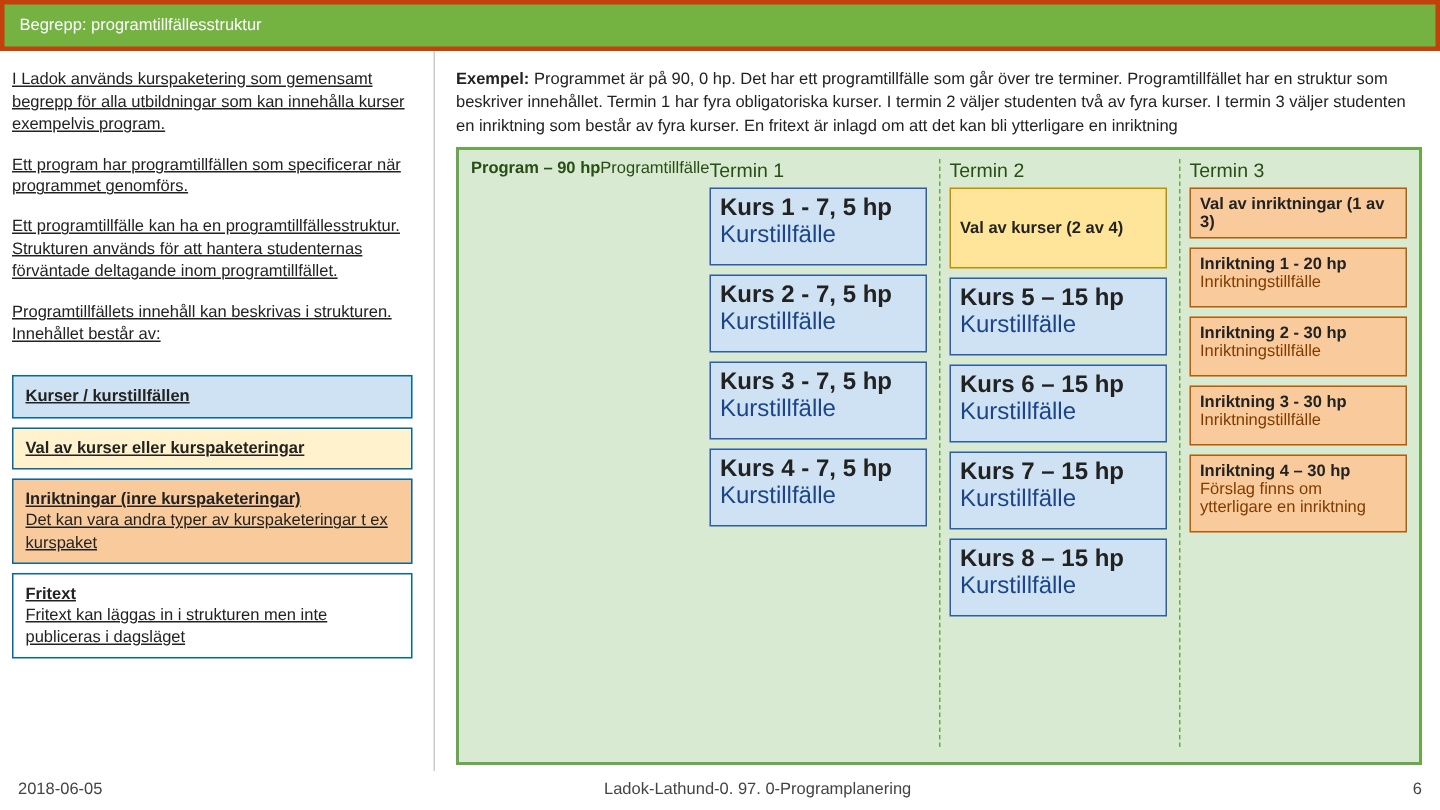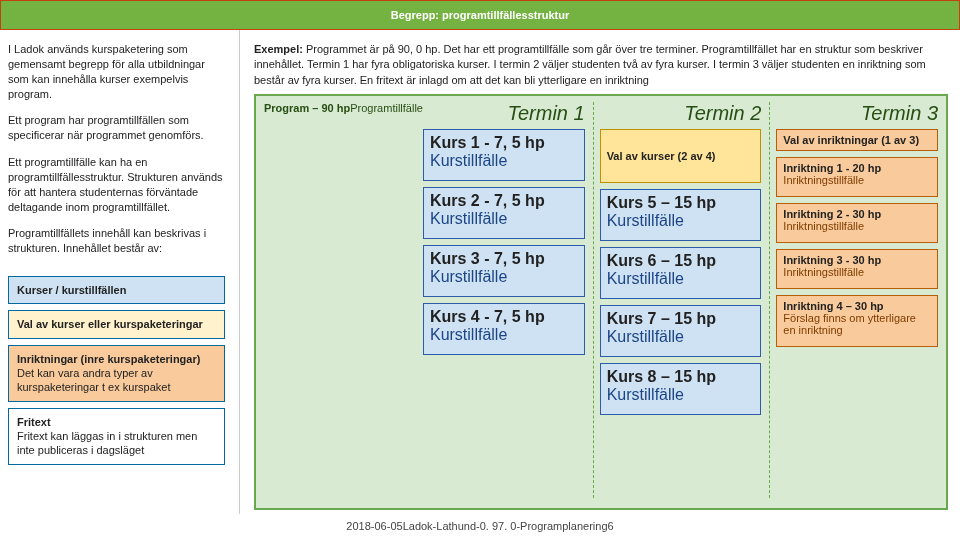--- a/index.html
+++ b/index.html
@@ -1,43 +1,43 @@
 <!DOCTYPE html>
 <html><head>
 <meta charset="utf-8">
 <style>
   * { box-sizing: border-box; margin: 0; padding: 0; }
   body { font-family: Arial, sans-serif; font-size: 11px; color: #222; width: 960px; height: 540px; background: #fff; display: flex; flex-direction: column; }
-  .titlebar { background: #74b342; color: #fff; font-weight: bold; padding: 8px 10px; border: 1px solid #c2410c; text-align: center; }
+  .titlebar { background: #74b342; color: #fff; font-weight: normal; padding: 8px 10px; border: 3px solid #c2410c; }
   .main { display: flex; flex: 1; }
-  .left { width: 240px; padding: 12px 14px 0 8px; border-right: 1px solid #ccc; display:flex; flex-direction:column; gap:12px;}
+  .left { width: 290px; padding: 12px 14px 0 8px; border-right: 1px solid #ccc; display:flex; flex-direction:column; gap:12px;text-decoration:underline;}
   .left p { line-height: 1.35; }
   .boxlist { display:flex; flex-direction:column; gap:6px; margin-top:8px;}
   .box { border:1px solid #0369a1; padding:6px 8px; line-height:1.3;}
   .box-blue { background:#cfe2f3; }
   .box-yellow { background:#fff2cc; }
   .box-orange { background:#f9cb9c; }
   .box-plain { background:#fff; }
   .right { flex:1; padding:12px 12px 4px 14px; display:flex; flex-direction:column; }
   .exempel { line-height:1.4; margin-bottom:6px;}
   .program { border:2px solid #6aa84f; background:#d9ead3; padding:6px 8px 10px; flex:1; display:flex; flex-direction:row;}
   .prog-head { font-weight:bold; color:#274e13; }
   .prog-sub { color:#274e13; margin-bottom:4px;}
   .terms { display:flex; gap:8px; flex:1; }
   .term { flex:1; display:flex; flex-direction:column; border-left:1px dashed #6aa84f; padding-left:6px;}
   .term:first-child{border-left:none; padding-left:0;}
-  .term h3 { text-align:right; color:#274e13; font-weight:normal; font-size:20px; margin-bottom:4px;font-style:italic;}
+  .term h3 { text-align:left; color:#274e13; font-weight:normal; font-size:13px; margin-bottom:4px;}
   .card { border:1px solid #2b5ea6; background:#cfe2f3; padding:4px 6px 10px; margin-bottom:6px; font-size:16px;}
   .card b{font-weight:bold;}
   .card .sub{ color:#1c4587;}
   .sel-yellow { border:1px solid #bf9000; background:#ffe599; padding:20px 6px; font-weight:bold; margin-bottom:6px;}
   .sel-orange { border:1px solid #b45f06; background:#f9cb9c; padding:4px 6px; font-weight:bold; margin-bottom:6px;}
   .card-orange { border:1px solid #b45f06; background:#f9cb9c; padding:4px 6px 10px; margin-bottom:6px;}
   .card-orange .sub{color:#7f3b00;}
-  .footer { display:flex; justify-content:center; padding:6px 12px 8px; font-size:11px; color:#444;}
+  .footer { display:flex; justify-content:space-between; padding:6px 12px 8px; font-size:11px; color:#444;}
 </style>
 </head>
 <body>
 
 <div class="titlebar">Begrepp: programtillfällesstruktur</div>
 
 <div class="main">
   <div class="left">
     <p>I Ladok används kurspaketering som gemensamt begrepp för alla utbildningar som kan innehålla kurser exempelvis program.</p>
     <p>Ett program har programtillfällen som specificerar när programmet genomförs.</p>

